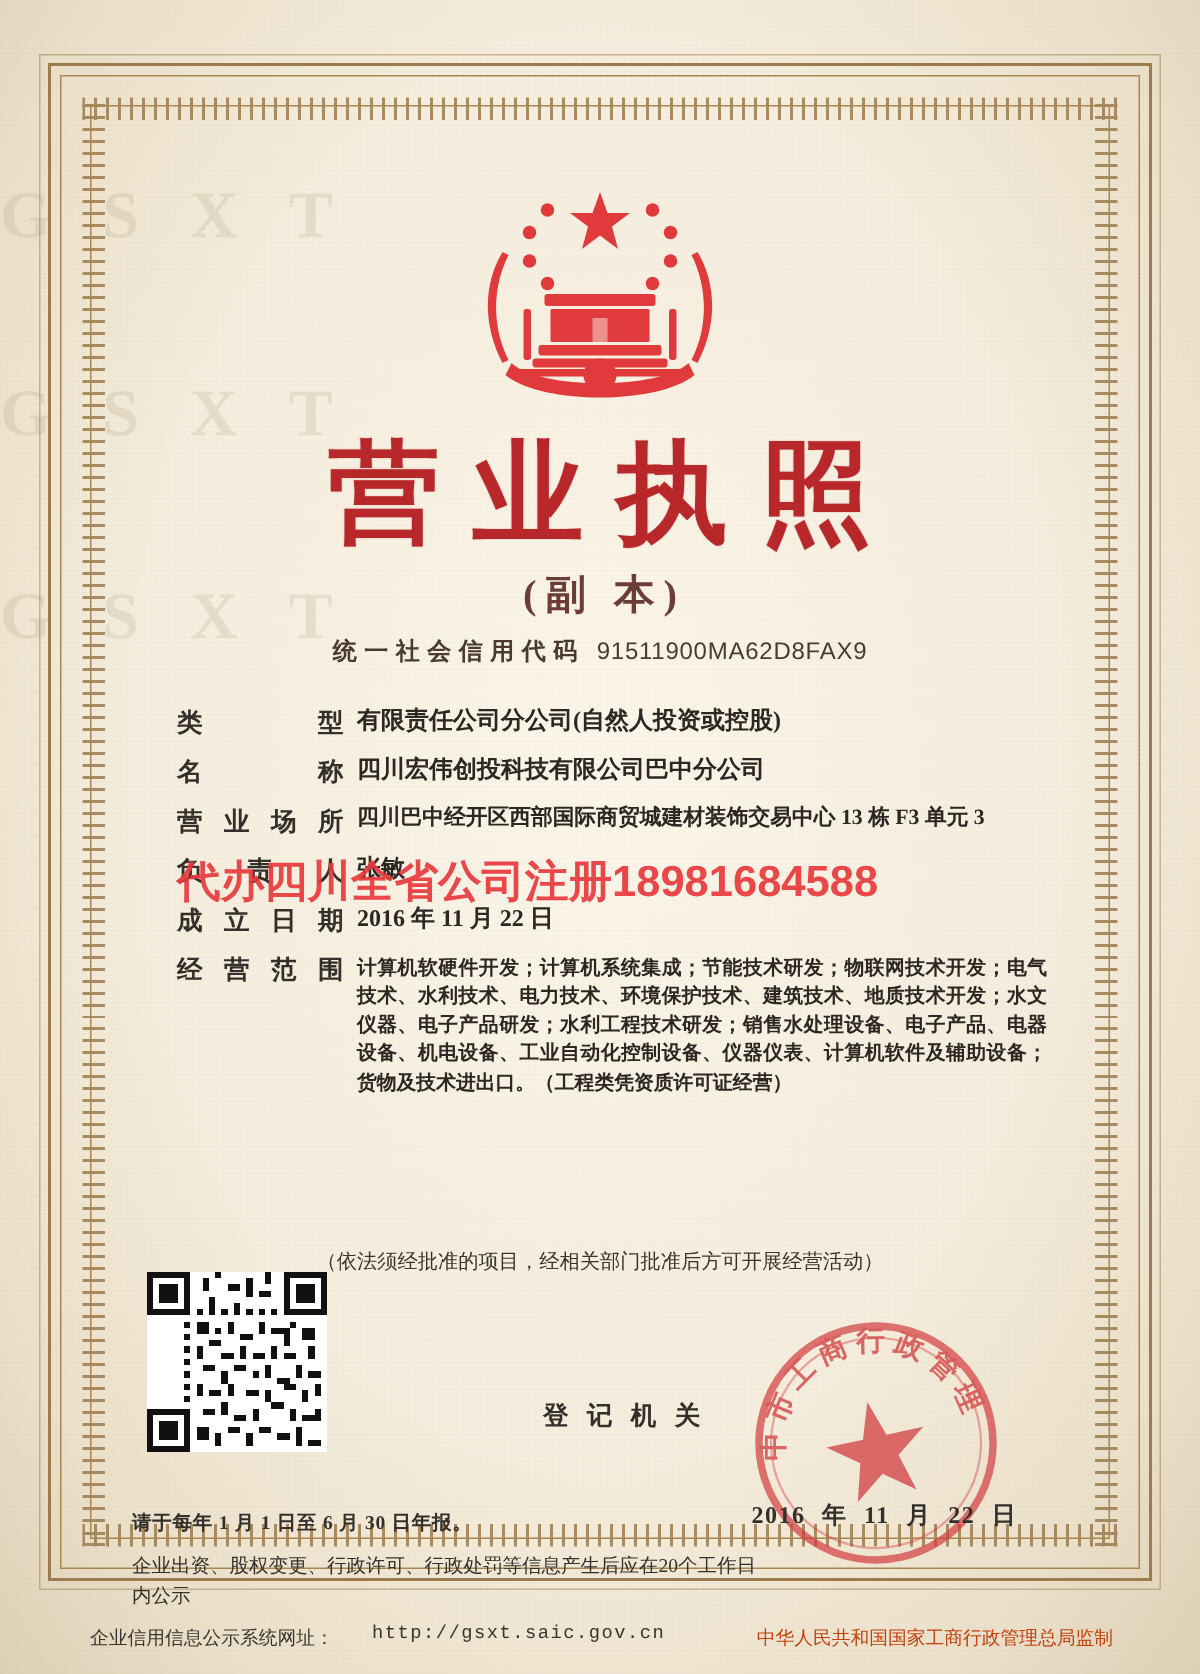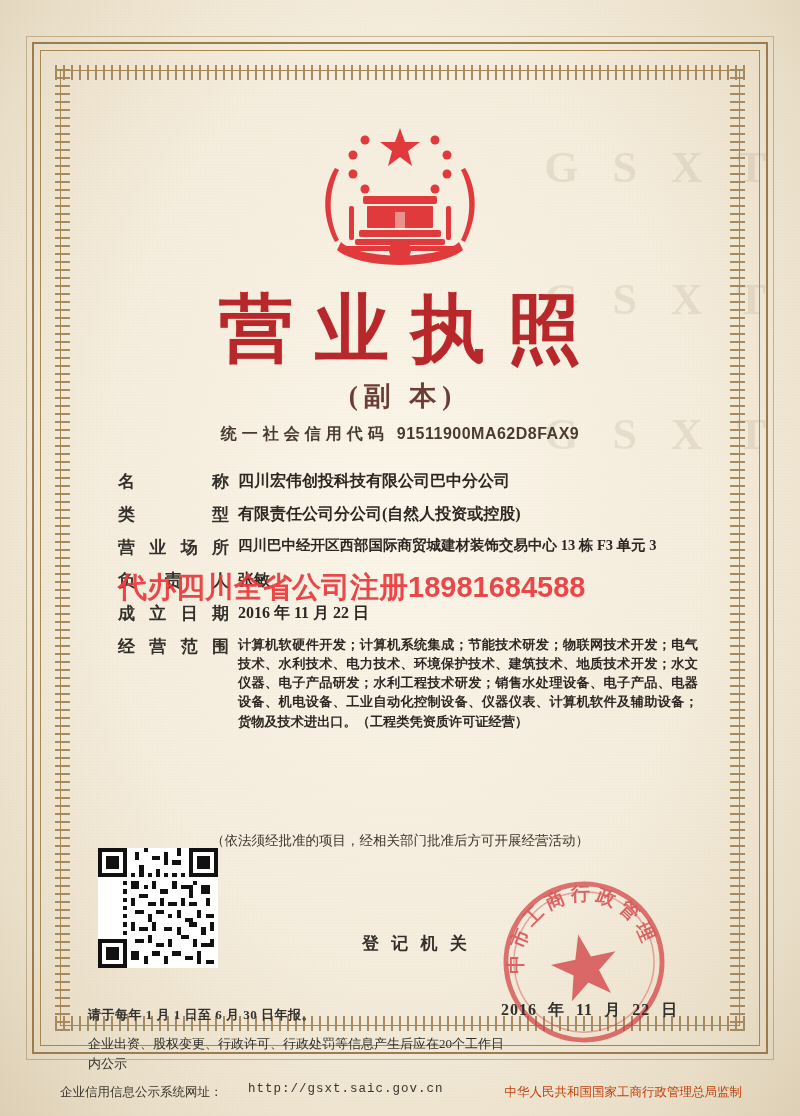--- a/index.html
+++ b/index.html
@@ -31,28 +31,27 @@
     inset: 0;
     opacity: .35;
     background-image:
       repeating-linear-gradient(0deg, rgba(180,160,120,.06) 0px, rgba(180,160,120,.06) 1px, transparent 1px, transparent 3px),
       repeating-linear-gradient(90deg, rgba(180,160,120,.05) 0px, rgba(180,160,120,.05) 1px, transparent 1px, transparent 4px);
   }
   
   .wm-letters {
     position: absolute;
     left: 0; right: 0;
-    text-align: right;
+    text-align: left;
     font-family: "Liberation Serif", serif;
     font-weight: 700;
     color: rgba(150,135,105,.16);
     letter-spacing: 34px;
     white-space: nowrap;
     pointer-events: none;
-    margin-top: 24px;
   }
   #wm1 { top: 118px; font-size: 44px; }
   #wm2 { top: 250px; font-size: 44px; }
   #wm3 { top: 385px; font-size: 44px; }
 
   
   #border-outer {
     position: absolute;
     left: 32px; top: 42px;
     width: 736px; height: 1012px;
@@ -131,21 +130,21 @@
     text-align: center;
     color: #4a3b32;
     font-size: 16px;
   }
   #credit-code-row .label {
     letter-spacing: 5px;
     font-weight: 700;
   }
   #credit-code-row .value {
     font-family: "Liberation Sans", sans-serif;
-    font-weight: 700;
+    font-weight: 400;
     letter-spacing: .5px;
     font-size: 16px;
     margin-left: 4px;
   }
 
   
   #fields {
     position: absolute;
     left: 118px;
     top: 470px;
@@ -347,26 +346,26 @@
   <div id="title">营业执照</div>
   <div id="subtitle">(副 本)</div>
 
   <div id="credit-code-row">
     <span class="label">统一社会信用代码</span>
     <span class="value">91511900MA62D8FAX9</span>
   </div>
 
   <div id="fields">
     <div class="row">
+      <div class="label">类型</div>
+      <div class="value">有限责任公司分公司(自然人投资或控股)</div>
+    </div>
+    <div class="row">
       <div class="label">名称</div>
       <div class="value">四川宏伟创投科技有限公司巴中分公司</div>
-    </div>
-    <div class="row">
-      <div class="label">类型</div>
-      <div class="value">有限责任公司分公司(自然人投资或控股)</div>
     </div>
     <div class="row">
       <div class="label">营业场所</div>
       <div class="value small">四川巴中经开区西部国际商贸城建材装饰交易中心 13 栋 F3 单元 3</div>
     </div>
     <div class="row">
       <div class="label">负责人</div>
       <div class="value">张敏</div>
     </div>
     <div class="row">

